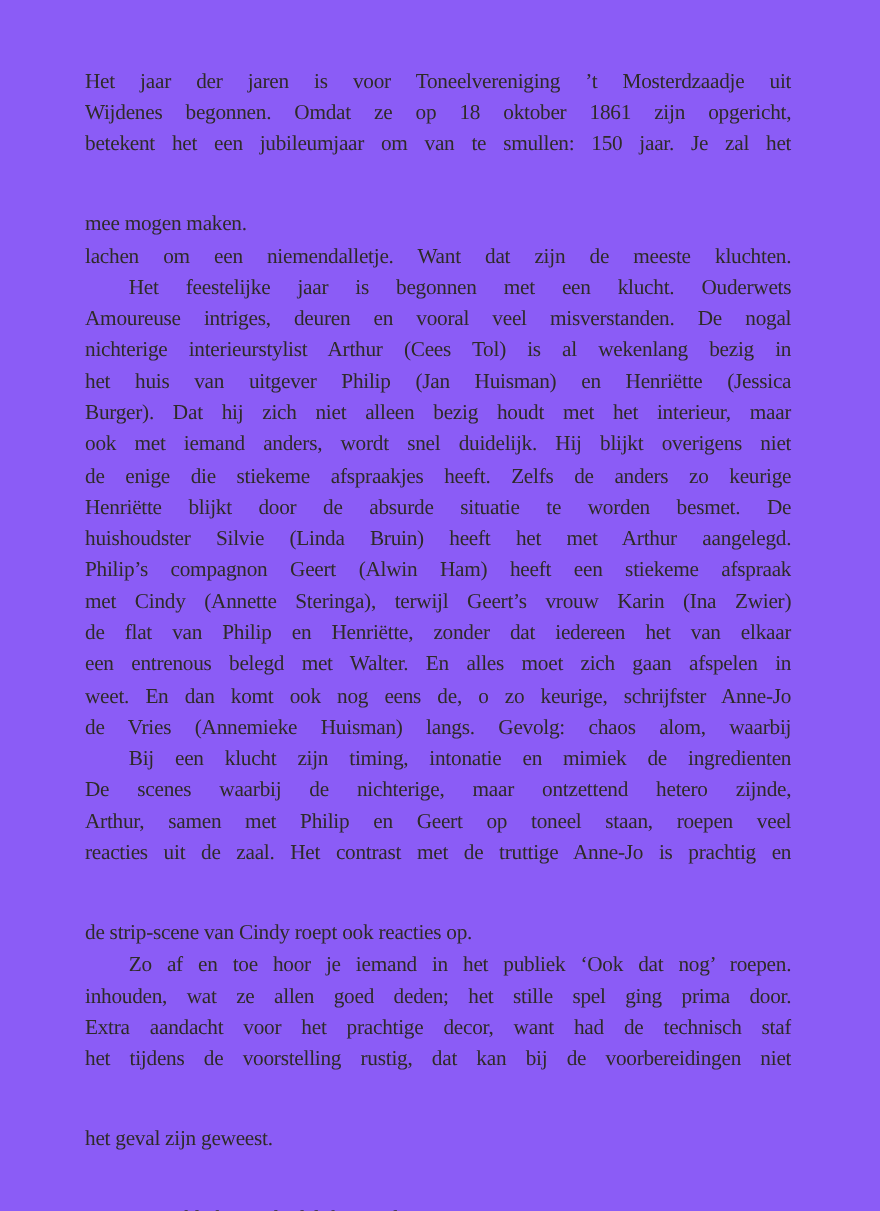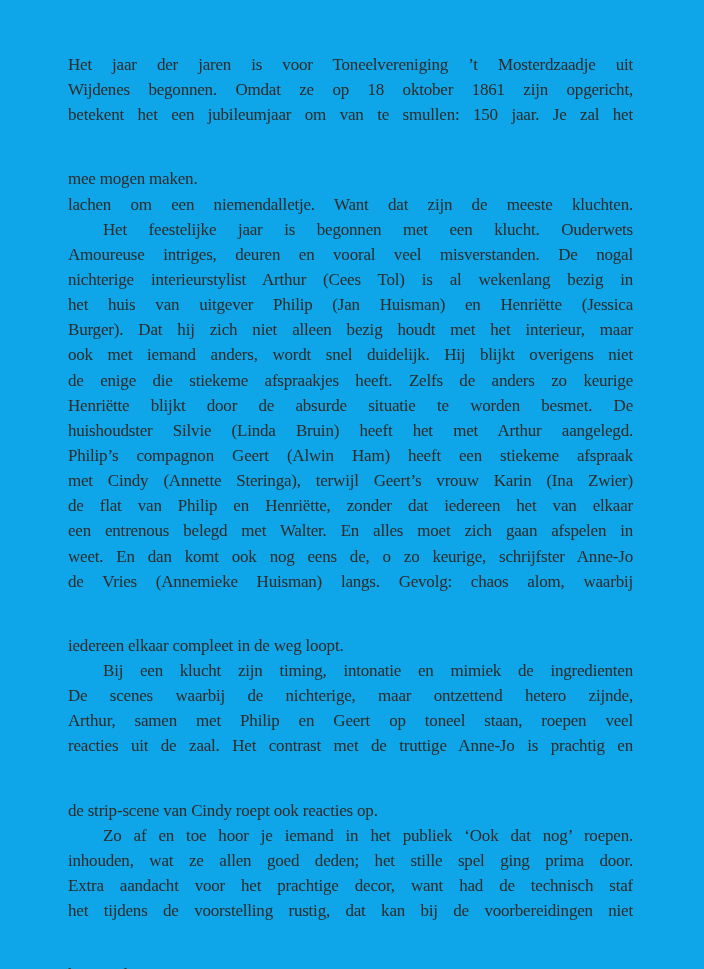--- a/index.html
+++ b/index.html
@@ -4,21 +4,21 @@
 <style>
   html, body {
     margin: 0;
     padding: 0;
     background: #ffffff;
   }
   .page {
     position: relative;
     width: 704px;
     height: 969px;
-    background: #0ea5e9;
+    background: #8b5cf6;
     overflow: hidden;
     font-family: "Liberation Serif", "DejaVu Serif", serif;
     color: #2e2b28;
   }
   .textblock {
     position: absolute;
     left: 68px;
     top: 52px;
     width: 565px;
     font-size: 17px;
@@ -69,21 +69,20 @@
         <div class="text-line">ook met iemand anders, wordt snel duidelijk. Hij blijkt overigens niet</div>
         <div class="text-line">de enige die stiekeme afspraakjes heeft. Zelfs de anders zo keurige</div>
         <div class="text-line">Henriëtte blijkt door de absurde situatie te worden besmet. De</div>
         <div class="text-line">huishoudster Silvie (Linda Bruin) heeft het met Arthur aangelegd.</div>
         <div class="text-line">Philip’s compagnon Geert (Alwin Ham) heeft een stiekeme afspraak</div>
         <div class="text-line">met Cindy (Annette Steringa), terwijl Geert’s vrouw Karin (Ina Zwier)</div>
         <div class="text-line">de flat van Philip en Henriëtte, zonder dat iedereen het van elkaar</div>
         <div class="text-line">een entrenous belegd met Walter. En alles moet zich gaan afspelen in</div>
         <div class="text-line">weet. En dan komt ook nog eens de, o zo keurige, schrijfster Anne-Jo</div>
         <div class="text-line">de Vries (Annemieke Huisman) langs. Gevolg: chaos alom, waarbij</div>
-        <div class="text-line last">iedereen elkaar compleet in de weg loopt.</div>
       </div>
       <div class="paragraph">
         <div class="text-line indent">Bij een klucht zijn timing, intonatie en mimiek de ingredienten</div>
         <div class="text-line">De scenes waarbij de nichterige, maar ontzettend hetero zijnde,</div>
         <div class="text-line">Arthur, samen met Philip en Geert op toneel staan, roepen veel</div>
         <div class="text-line">reacties uit de zaal. Het contrast met de truttige Anne-Jo is prachtig en</div>
         <div class="text-line last">de strip-scene van Cindy roept ook reacties op.</div>
       </div>
       <div class="paragraph">
         <div class="text-line indent">Zo af en toe hoor je iemand in het publiek ‘Ook dat nog’ roepen.</div>

